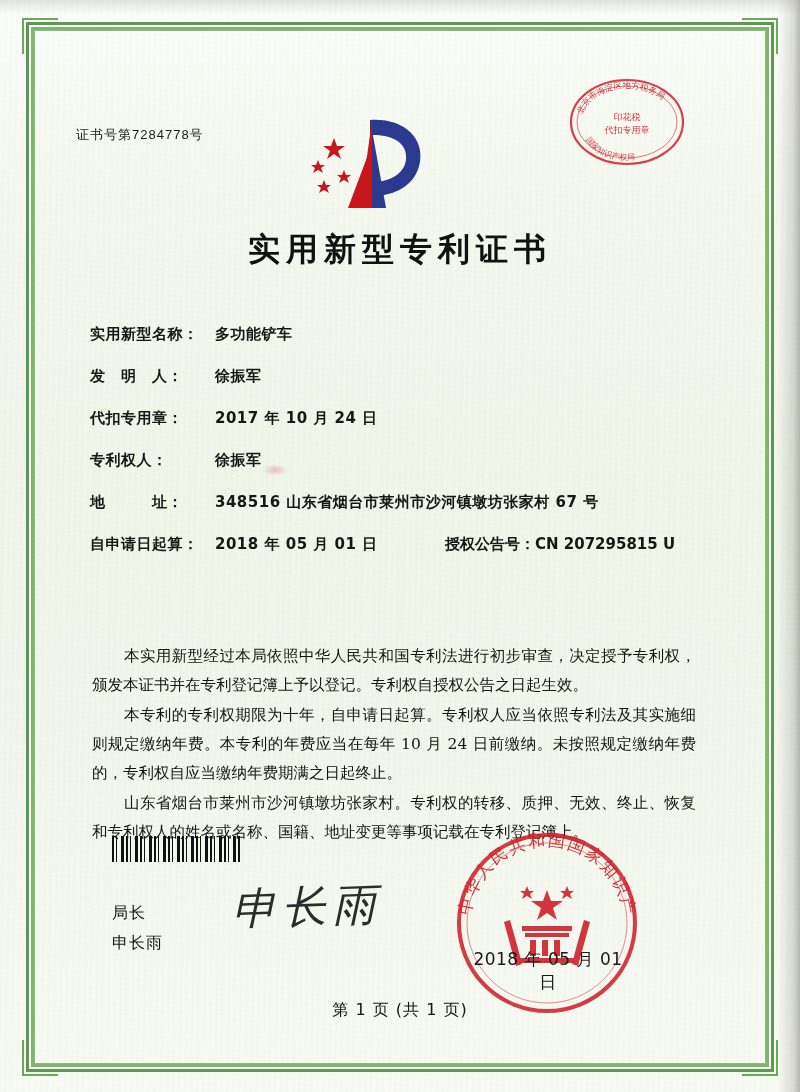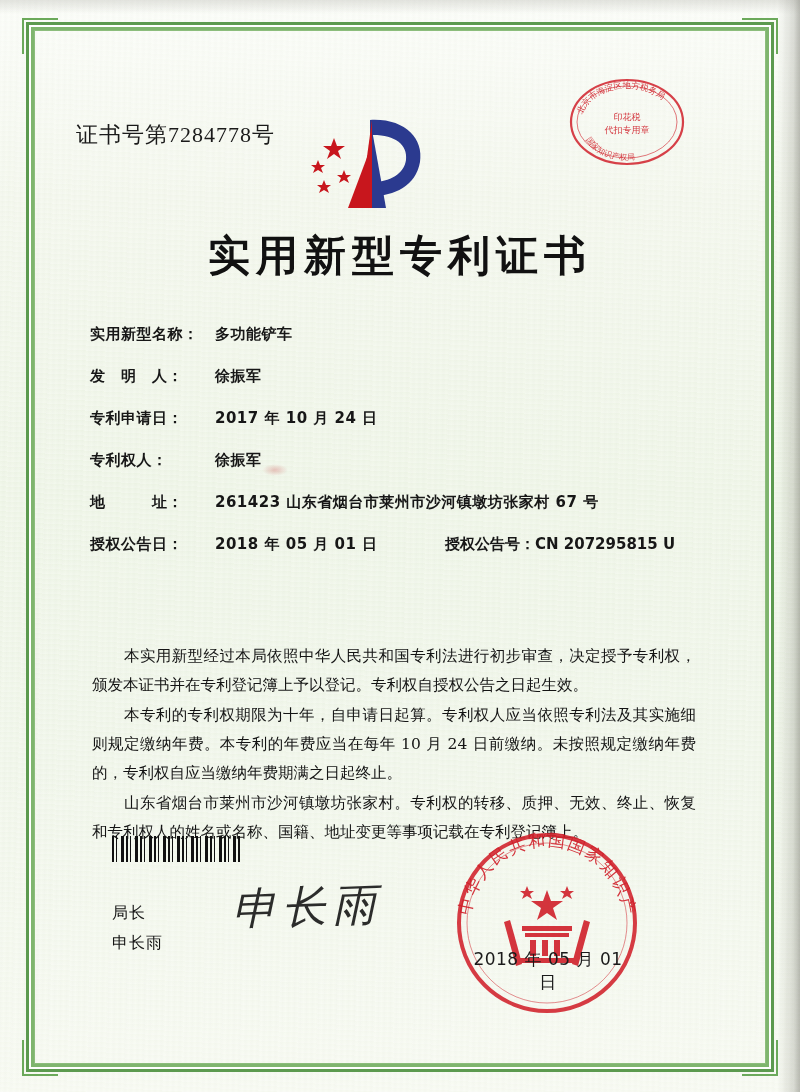--- a/index.html
+++ b/index.html
@@ -89,35 +89,35 @@
     left: 567px;
     top: 76px;
     width: 120px;
     height: 92px;
   }
 
   
   .cert-no {
     position: absolute;
     left: 76px;
-    top: 120px;
-    font-size: 22px;
+    top: 126px;
+    font-size: 13px;
     letter-spacing: 1px;
     color: #1a1a1a;
-    font-family: Liberation Serif, serif;
+    font-family: Liberation Sans, sans-serif;
   }
 
   
   .doc-title {
     position: absolute;
     left: 0;
     right: 0;
     top: 228px;
     text-align: center;
-    font-size: 42px;
+    font-size: 32px;
     font-weight: bold;
     letter-spacing: 6px;
     color: #111;
     font-family: "DejaVu Sans", "Liberation Sans", sans-serif;
   }
 
   
   .fields {
     position: absolute;
     left: 90px;
@@ -306,33 +306,33 @@
   <div class="fields">
     <div class="field-row">
       <span class="field-label">实用新型名称：</span>
       <span class="field-value">多功能铲车</span>
     </div>
     <div class="field-row">
       <span class="field-label">发　明　人：</span>
       <span class="field-value">徐振军</span>
     </div>
     <div class="field-row">
-      <span class="field-label">专利申请日：</span>
+      <span class="field-label">代扣专用章：</span>
       <span class="field-value">2017 年 10 月 24 日</span>
     </div>
     <div class="field-row">
       <span class="field-label">专利权人：</span>
       <span class="field-value">徐振军</span>
     </div>
     <div class="field-row">
       <span class="field-label">地　　　址：</span>
-      <span class="field-value">261423  山东省烟台市莱州市沙河镇墩坊张家村 67 号</span>
+      <span class="field-value">348516  山东省烟台市莱州市沙河镇墩坊张家村 67 号</span>
     </div>
     <div class="field-row row-dual">
-      <span class="field-label">授权公告日：</span>
+      <span class="field-label">自申请日起算：</span>
       <span class="field-value">2018 年 05 月 01 日</span>
       <span class="dual-second">
         <span>授权公告号：</span><span>CN 207295815 U</span>
       </span>
     </div>
   </div>
 
   <div class="smudge"></div>
 
   <div class="paragraphs">
@@ -368,16 +368,17 @@
         <rect x="90" y="112" width="6" height="16"></rect>
         <rect x="102" y="112" width="6" height="16"></rect>
         <rect x="66" y="130" width="58" height="5"></rect>
         <path d="M58 92 q8 28 12 44 l-6 2 q-6 -22 -12 -44 z"></path>
         <path d="M132 92 q-8 28 -12 44 l6 2 q6 -22 12 -44 z"></path>
       </g>
     </svg>
   </div>
   <div class="seal-date">2018 年 05 月 01 日</div>
 
+  <div class="footer">第 1 页 (共 1 页)</div>
 
   <div class="scan-edge"></div>
   <div class="scan-edge-top"></div>
 </div>
 
 </body></html>

